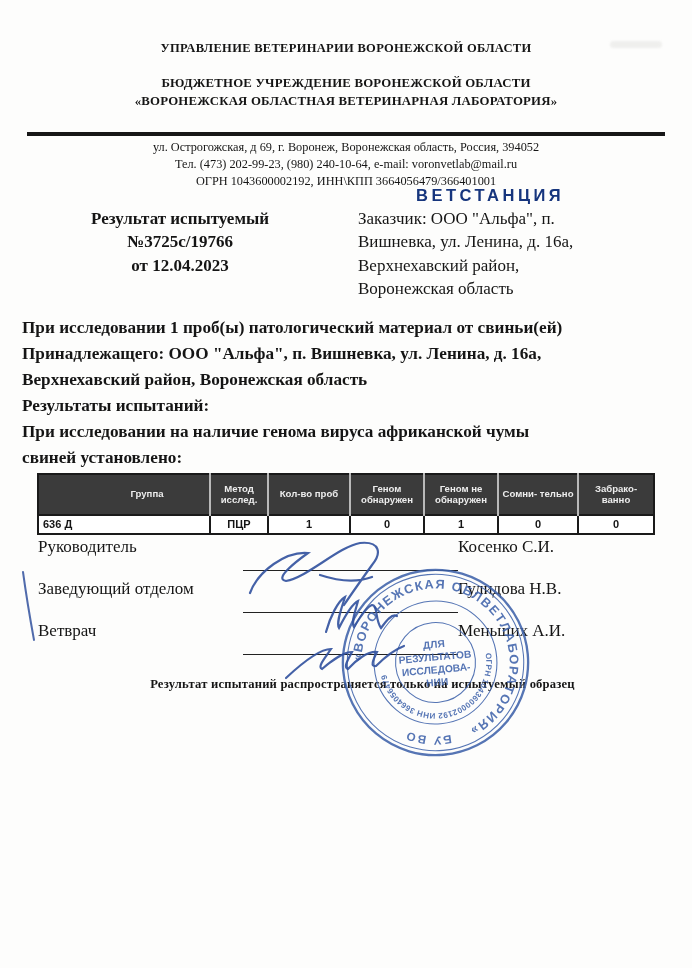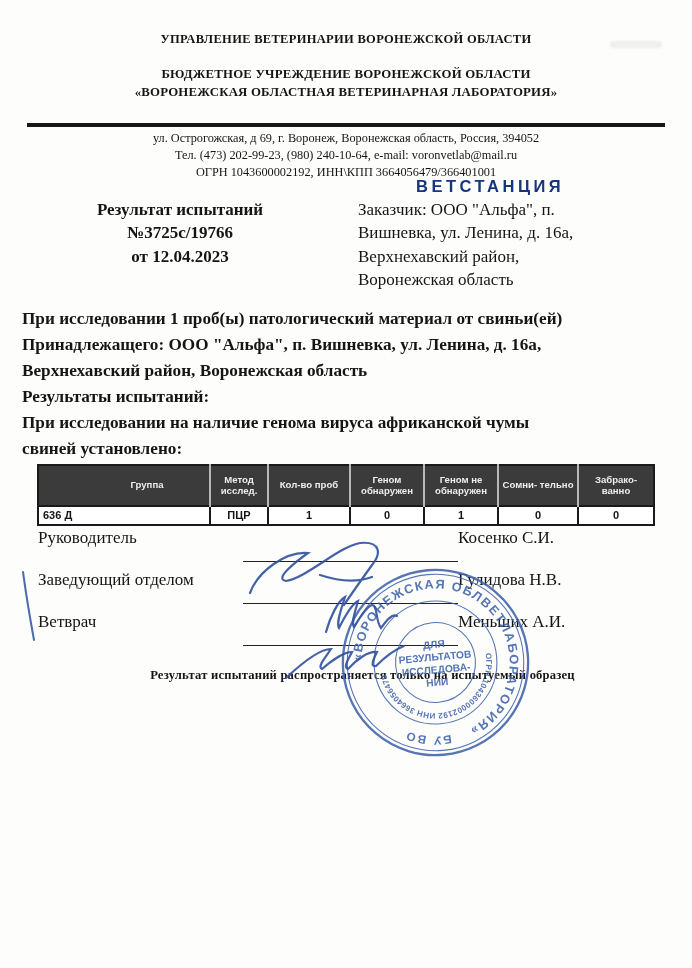--- a/index.html
+++ b/index.html
@@ -9,21 +9,21 @@
     --pen-blue:#31519e;
     --hdr-bg:#3b3b3b;
   }
   *{box-sizing:border-box;}
   body{margin:0;background:#ffffff;}
   .page{
     position:relative;width:692px;height:968px;margin:0 auto;
     background:#fdfdfc;color:var(--ink);
     font-family:"Liberation Serif", serif;overflow:hidden;
   }
-  .org-header{padding-top:32px;text-align:center;font-weight:bold;font-size:12.5px;letter-spacing:.3px;}
+  .org-header{padding-top:32px;text-align:center;font-weight:bold;font-size:12.5px;letter-spacing:.3px;margin-top:9px;}
   .org-name{margin-top:18px;text-align:center;font-weight:bold;font-size:12.8px;line-height:18px;letter-spacing:.2px;}
   .rule{margin:22px auto 0;width:638px;height:3.5px;background:#171717;}
   .address{margin-top:3px;text-align:center;font-size:12.3px;line-height:17px;}
   .vetstation{
     margin-top:-4px;padding-left:416px;
     font-family:"Liberation Sans", sans-serif;font-weight:bold;font-size:16.5px;
     letter-spacing:3.5px;color:var(--navy);
   }
   .info-cols{display:flex;margin-top:2px;}
   .result-block{margin-left:64px;width:232px;text-align:center;font-weight:bold;font-size:17px;line-height:23.5px;}
@@ -72,21 +72,21 @@
   <div class="address">
     <div>ул. Острогожская, д 69, г. Воронеж, Воронежская область, Россия, 394052</div>
     <div>Тел. (473) 202-99-23, (980) 240-10-64, e-mail: voronvetlab@mail.ru</div>
     <div>ОГРН 1043600002192, ИНН\КПП 3664056479/366401001</div>
   </div>
 
   <div class="vetstation">ВЕТСТАНЦИЯ</div>
 
   <div class="info-cols">
     <div class="result-block">
-      <div>Результат испытаний</div>
+      <div>Результат испытуемый</div>
       <div>№3725с/19766</div>
       <div>от 12.04.2023</div>
     </div>
     <div class="customer-block">
       <div>Заказчик: ООО "Альфа", п.</div>
       <div>Вишневка, ул. Ленина, д. 16а,</div>
       <div>Верхнехавский район,</div>
       <div>Воронежская область</div>
     </div>
   </div>

